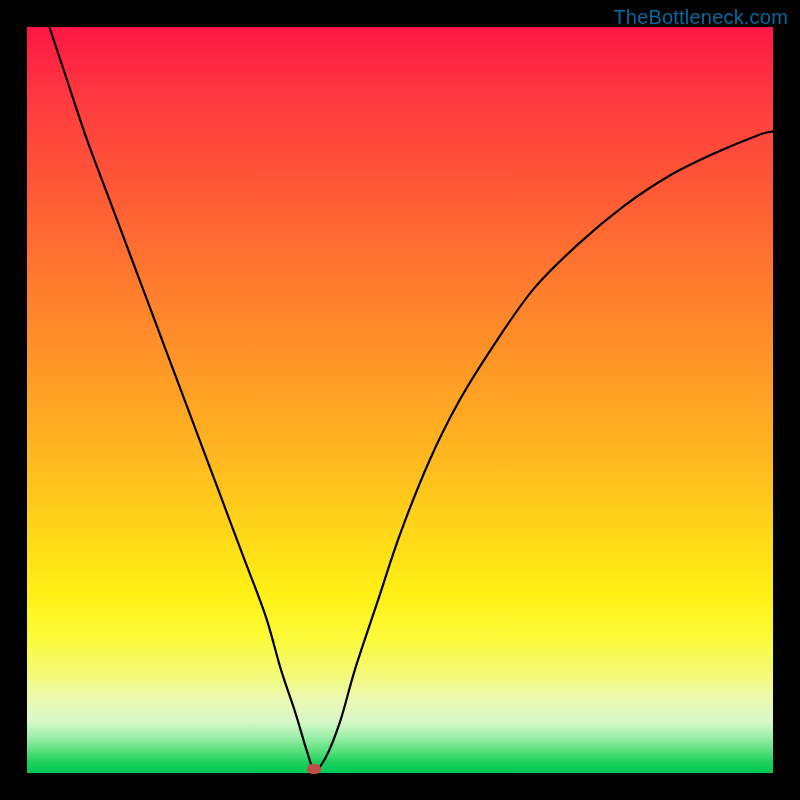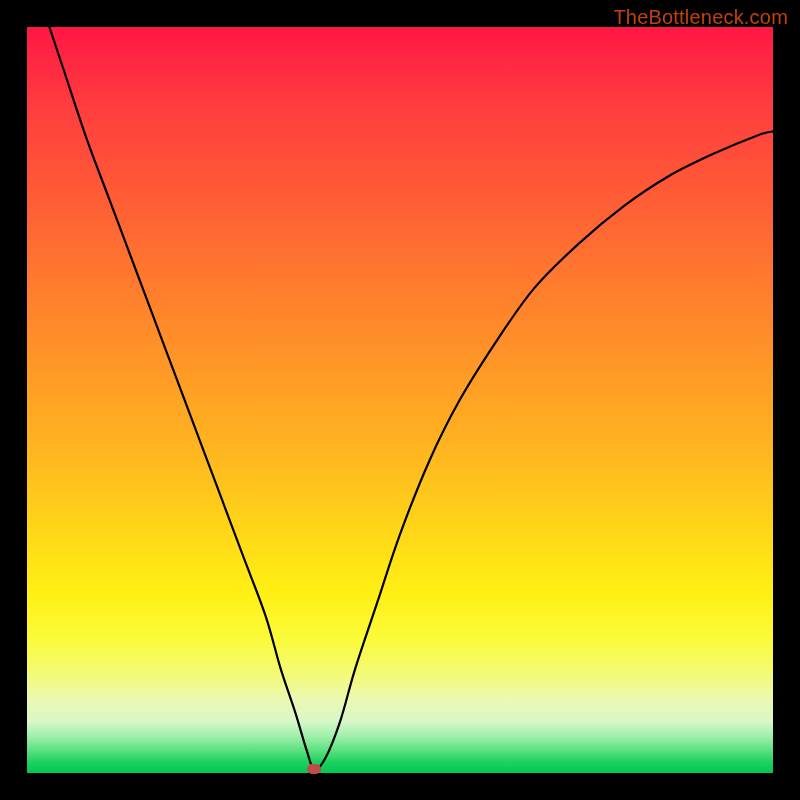--- a/index.html
+++ b/index.html
@@ -41,21 +41,21 @@
       #a2f0ad 95%,
       #5be07e 97%,
       #1fd15f 98.5%,
       #00c853 100%
     );
   }
   .watermark {
     position: absolute;
     top: 6px;
     right: 12px;
-    color: #c2410c;
+    color: #0369a1;
     font-size: 20px;
     font-weight: 500;
     letter-spacing: 0.2px;
     user-select: none;
     margin-left: 24px;
   }
   svg.curve {
     position: absolute;
     left: 0;
     top: 0;

